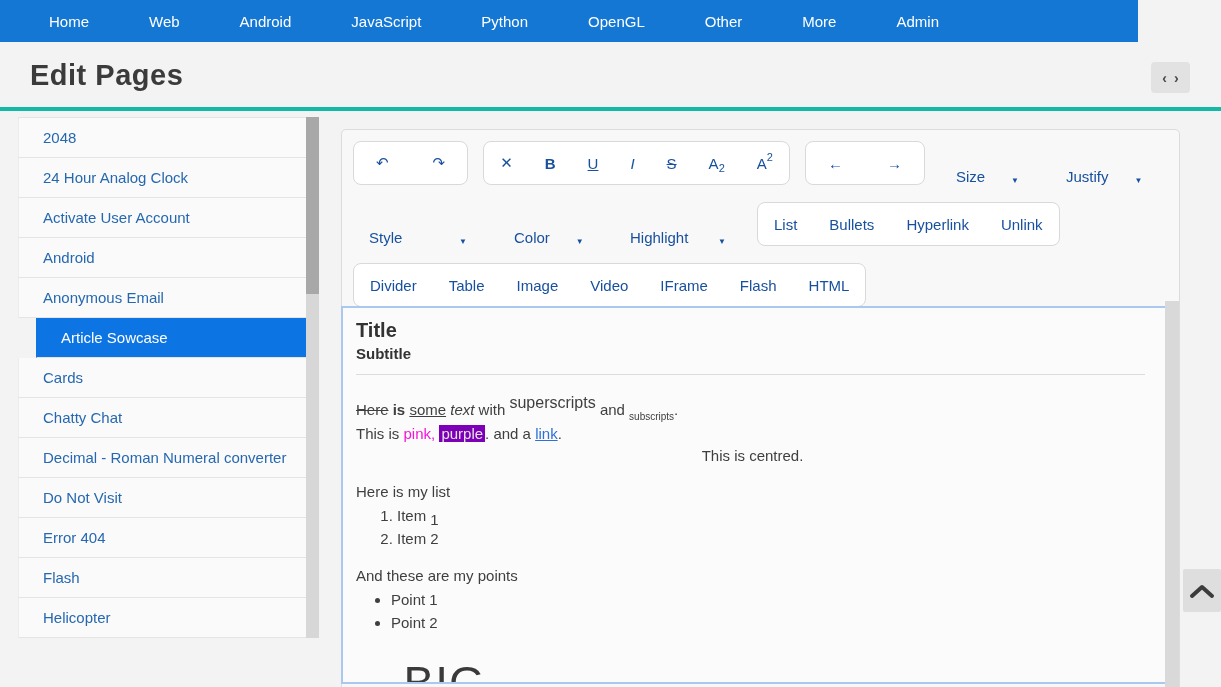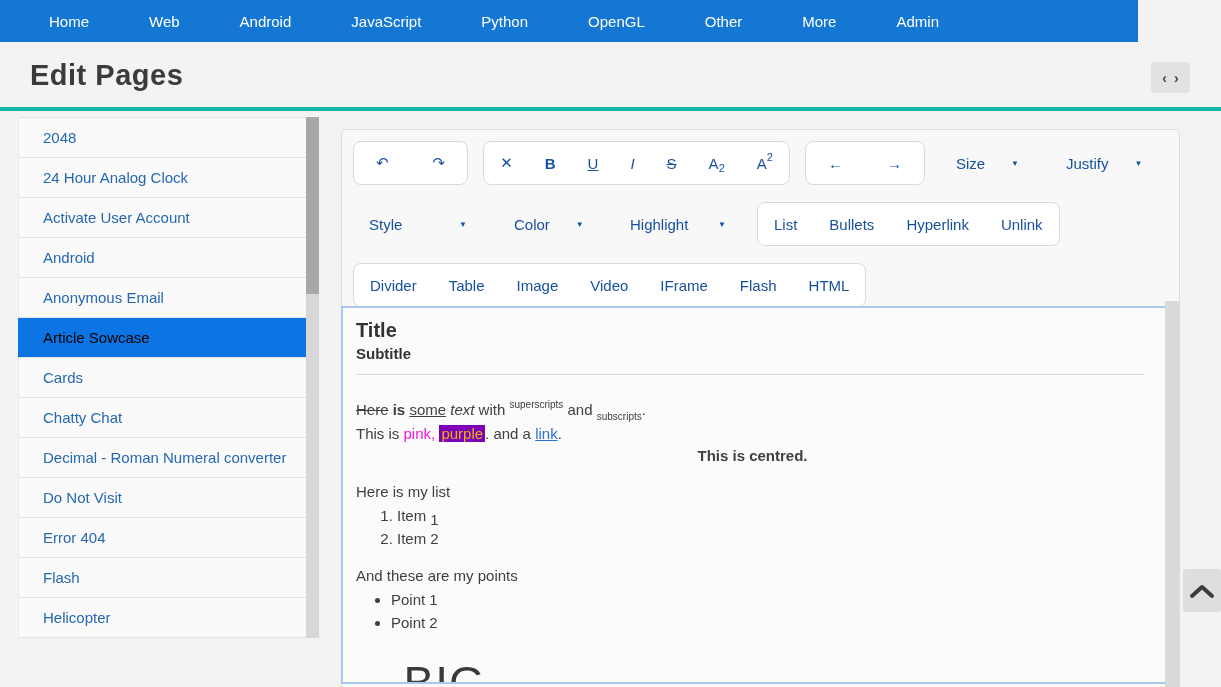--- a/index.html
+++ b/index.html
@@ -23,21 +23,21 @@
     display:flex; align-items:center; justify-content:center; gap:7px;
     color:#4a4a4a; font-size:14px; font-weight:bold;
   }
   
   .sidebar { position:absolute; left:18px; top:117px; width:300px; }
   .page-list { width:288px; list-style:none; border-top:1px solid #e4e4e4; }
   .page-item {
     background:#fafafa; border-bottom:1px solid #e4e4e4; border-left:1px solid #ececec;
     padding:10px 14px 10px 24px; color:#2668b0; font-size:15px; line-height:19px; cursor:pointer;
   }
-  .page-item.selected { background:#0d74e4; color:#000000; border-left-color:#0d74e4; }
+  .page-item.selected { background:#0d74e4; color:#ffffff; border-left-color:#0d74e4;margin-left:18px; }
   .side-scroll { position:absolute; left:288px; top:0; width:13px; height:521px; background:#d7d7d7; }
   .side-scroll .thumb { position:absolute; top:0; left:0; width:13px; height:177px; background:#a8a8a8; }
   
   .card {
     position:absolute; left:341px; top:129px; width:839px; height:600px;
     background:#f8f8f8; border:1px solid #dcdcdc; border-radius:5px;
   }
   .toolbar { padding:11px 11px 0 11px; }
   .tb-row { display:flex; gap:15px; margin-bottom:17px; }
   .tb-row.r3 { margin-bottom:0; }
@@ -49,42 +49,42 @@
     display:flex; align-items:center; padding:0 16px; color:#17509e;
     font-size:15px; cursor:pointer; white-space:nowrap; background:transparent; border:none;
   }
   .tb-btn.w { padding:0 22px; }
   .glyph-b { font-weight:bold; }
   .glyph-u { text-decoration:underline; }
   .glyph-i { font-style:italic; }
   .glyph-s { text-decoration:line-through; }
   .script-n { font-size:11px; position:relative; }
   .sub-n { top:5px; } .sup-n { top:-6px; }
-  .dropdown { justify-content:space-between; }
+  .dropdown { justify-content:space-between;align-items:flex-end; }
   .dropdown .caret { font-size:8px; margin-left:26px; }
   
   .editor {
     position:absolute; left:-1px; top:176px; width:826px; height:378px;
     background:#fbfbfb; border:2px solid #abc8ee; padding:11px 16px 14px 13px; overflow:hidden;
     cursor:text;
   }
   .ed-scroll { position:absolute; right:0; top:171px; width:14px; height:429px; background:#d9d9d9; }
   .ed-title { font-size:20px; font-weight:bold; color:#333; margin-bottom:3px; }
   .ed-subtitle { font-size:15px; font-weight:bold; color:#333; margin-bottom:12px; }
   .ed-hr { border:none; border-top:1px solid #dcdcdc; margin:0 4px 24px 0; }
   .ed-p { font-size:15px; color:#3f3f3f; line-height:22px; }
   .strike { text-decoration:line-through; }
   .und { text-decoration:underline; }
   .ita { font-style:italic; }
-  .supr { position:relative; top:-7px; font-size:10px; }
+  .supr { position:relative; top:-7px; font-size:16px; }
   .subr { position:relative; top:5px; font-size:10px; }
   .pink { color:#f316da; }
-  .purple-hl { background:#7d00b8; color:#eab308; padding:0 2px; }
+  .purple-hl { background:#7d00b8; color:#e5e5e5; padding:0 2px; }
   .ed-link { color:#2e6fd8; text-decoration:underline; cursor:pointer; }
-  .centered { text-align:center; margin-bottom:14px;font-weight:bold; }
+  .centered { text-align:center; margin-bottom:14px; }
   .intro { margin-top:14px; }
   .ed-ol { margin:3px 0 0 0; padding-left:41px; }
   .ed-ul { margin:3px 0 0 0; padding-left:35px; }
   .ed-ol li, .ed-ul li { font-size:15px; color:#3f3f3f; line-height:19px; margin-bottom:4px; }
   .num-sub { position:relative; top:4px; }
   .big-line { margin-top:28px; color:#3a3a3a; }
   .t-big { font-size:46px; line-height:1; letter-spacing:1px; }
   
   .scrolltop-btn {
     position:absolute; left:1183px; top:569px; width:38px; height:43px;

